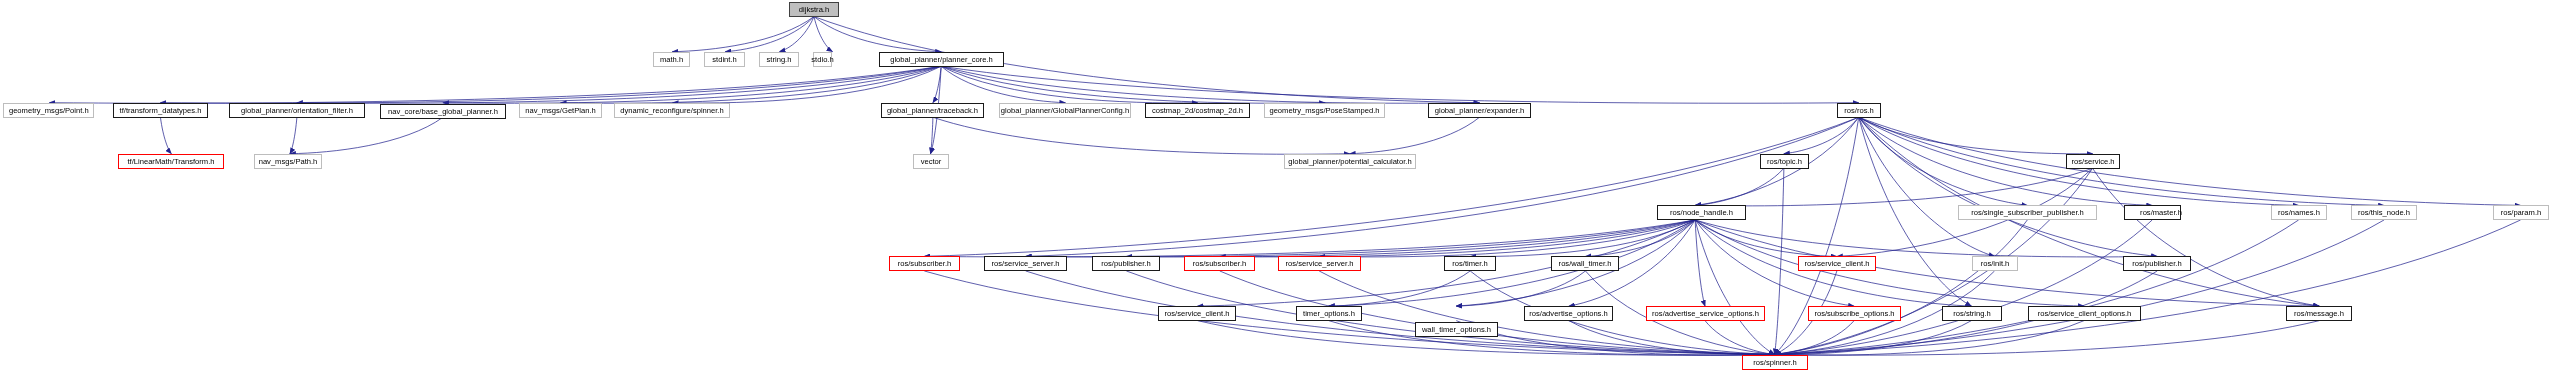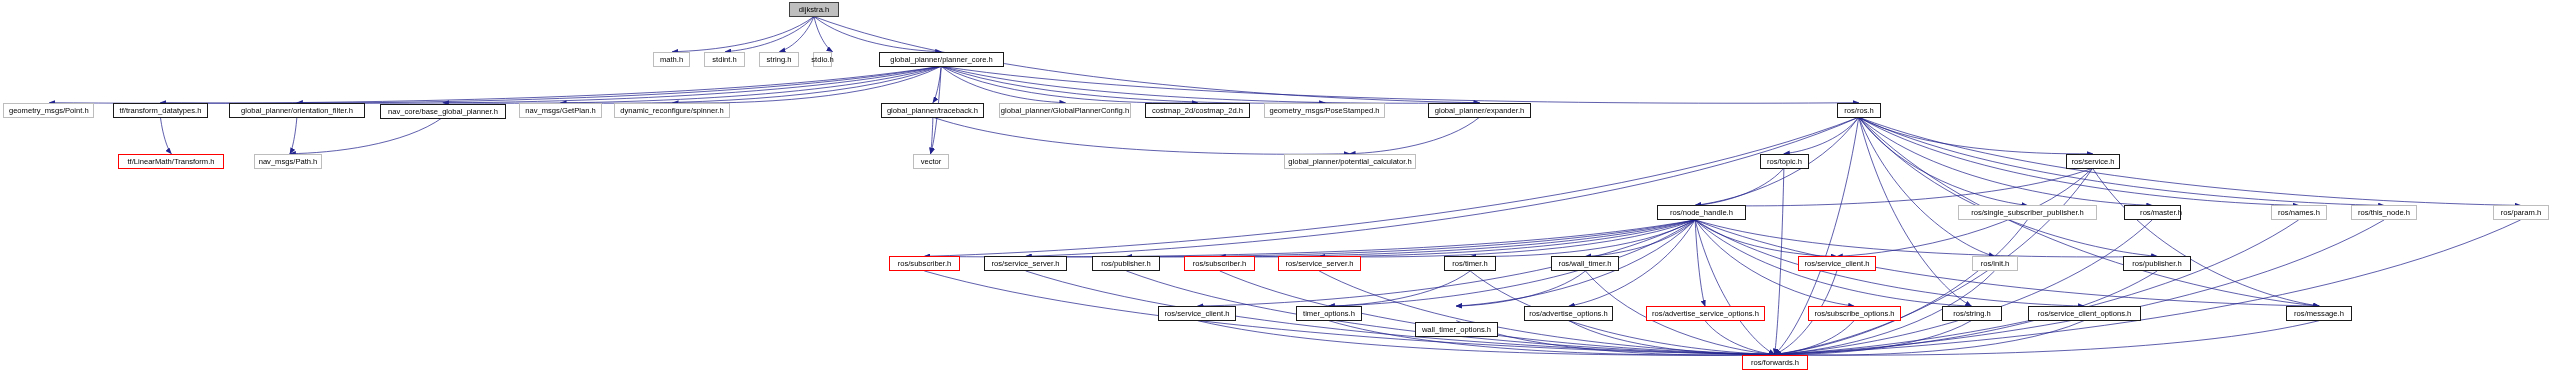--- a/index.html
+++ b/index.html
@@ -261,17 +261,17 @@
       <div class="node strong" style="left: 1942px; top: 306px; width: 60px;">
         <span>ros/string.h</span>
       </div>
       <div class="node strong" style="left: 2028px; top: 306px; width: 113px;">
         <span>ros/service_client_options.h</span>
       </div>
       <div class="node strong" style="left: 2286px; top: 306px; width: 66px;">
         <span>ros/message.h</span>
       </div>
       <div class="node red" style="left: 1742px; top: 355px; width: 66px;">
-        <span>ros/forwards.h</span>
+        <span>ros/spinner.h</span>
       </div>
     </div>
 </div>
 
 
 </body></html>

